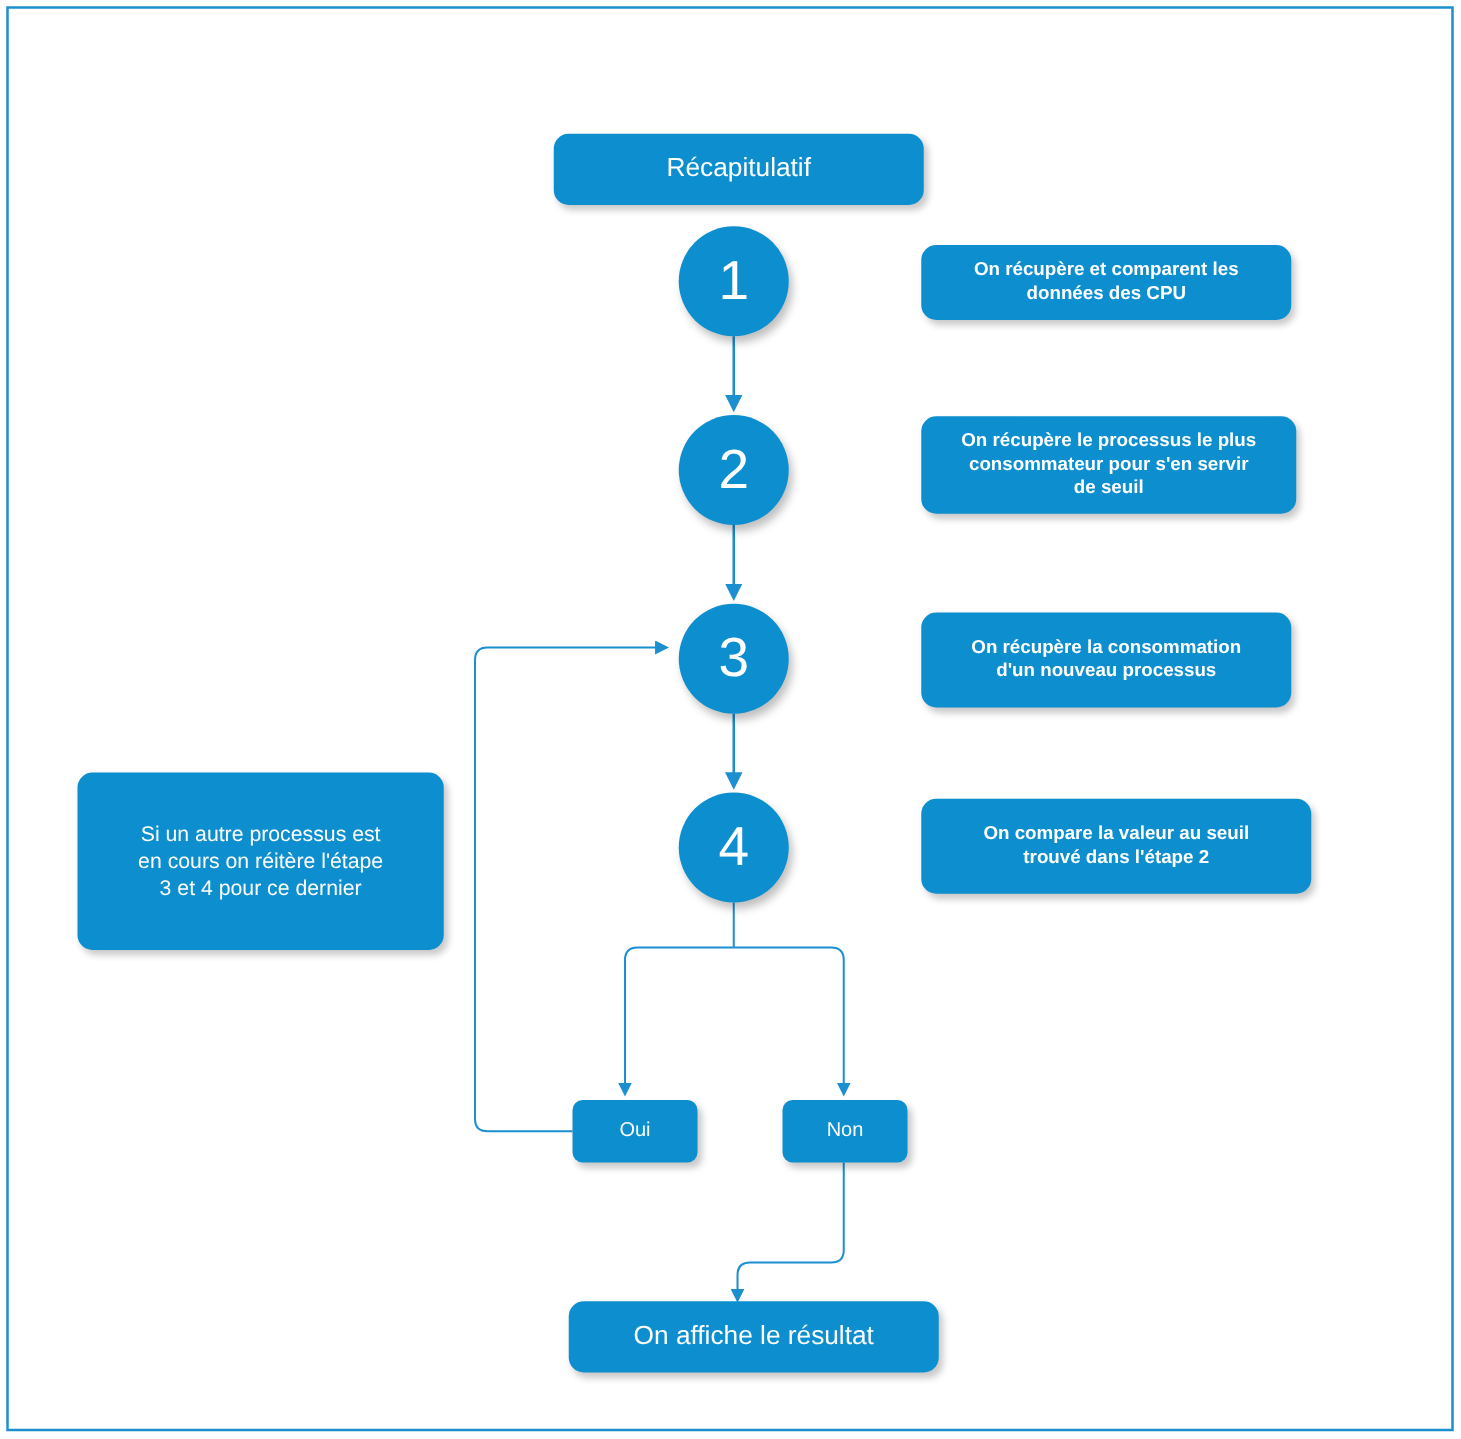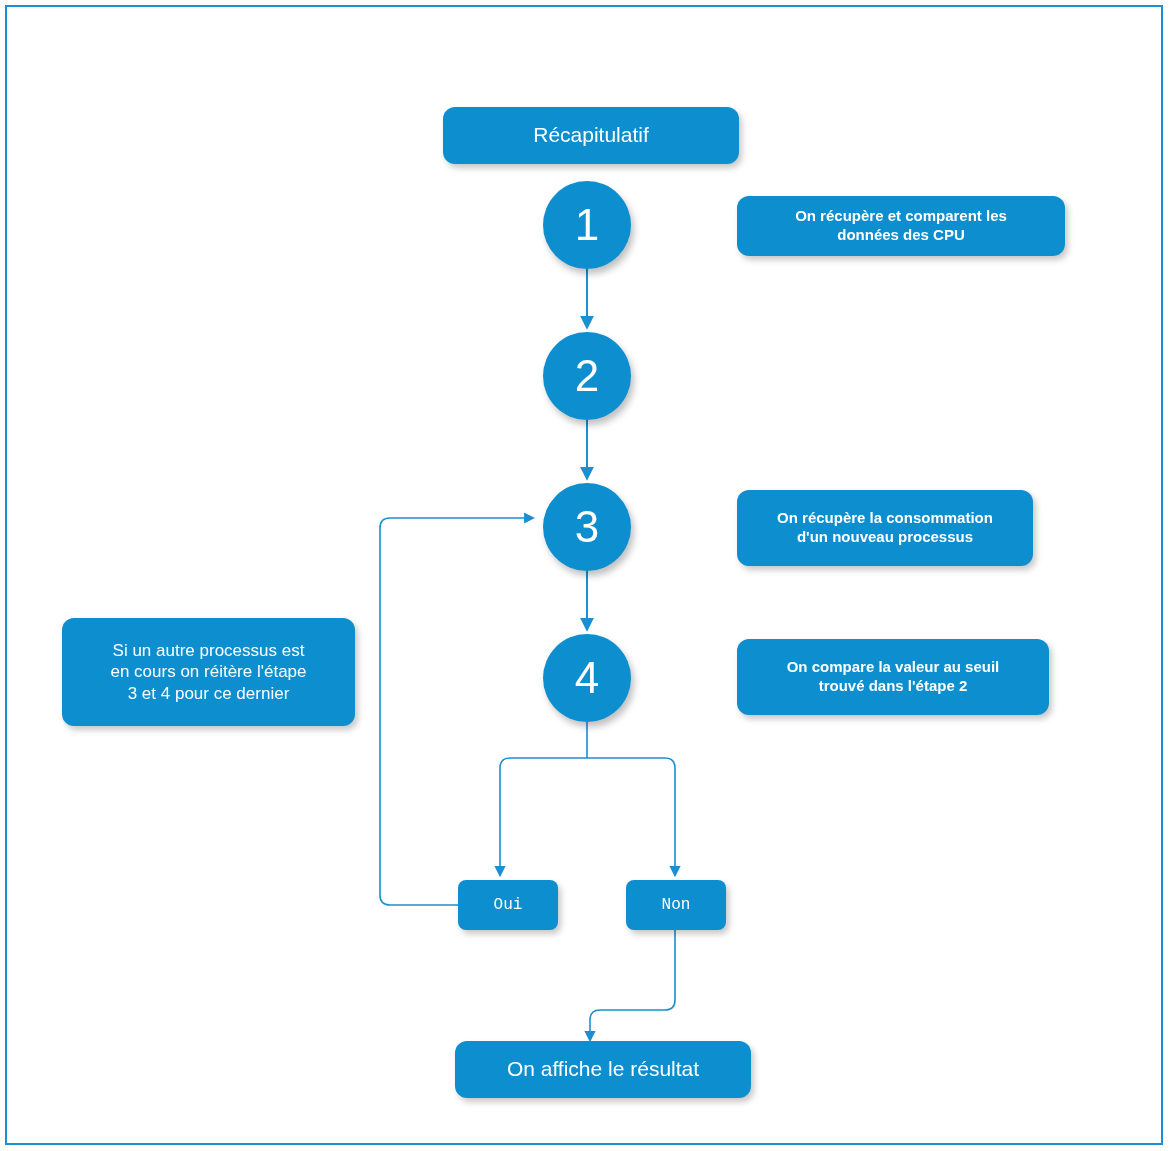--- a/index.html
+++ b/index.html
@@ -71,21 +71,20 @@
     border-radius: 12px;
   }
   .node.decision {
     font-size: 15px;
     font-weight: bold;
     border-radius: 12px;
   }
   .node.smallbranch {
     font-size: 16px;
     border-radius: 8px;
-    font-family: Liberation Mono, monospace;
   }
   .circle {
     position: absolute;
     box-sizing: border-box;
     width: 88px;
     height: 88px;
     border-radius: 50%;
     background: #0d8ecf;
     color: #ffffff;
     display: flex;
@@ -125,28 +124,31 @@
     <path d="M 675 930 L 675 1000 Q 675 1010 665 1010 L 600 1010 Q 590 1010 590 1020 L 590 1040" fill="none" stroke="#1b8fd0" stroke-width="1.6" marker-end="url(#arrow)"></path>
   </svg>
 
   <div class="node title" style="left:443px; top:62px; width:296px; height:57px;">Récapitulatif</div>
 
   <div class="circle" style="left:543px; top:181px;">1</div>
   <div class="circle" style="left:543px; top:332px;">2</div>
   <div class="circle" style="left:543px; top:483px;">3</div>
   <div class="circle" style="left:543px; top:634px;">4</div>
 
-  <div class="node info" style="left:737px; top:196px; width:328px; height:60px;">On récupère et comparent les
+  <div class="node info" style="left:737px; top:196px; width:296px; height:60px;">On récupère et comparent les
 données des CPU</div>
+  <div class="node info" style="left:737px; top:333px; width:300px; height:78px;">On récupère le processus le plus
+consommateur pour s'en servir
+de seuil</div>
   <div class="node info" style="left:737px; top:490px; width:296px; height:76px;">On récupère la consommation
 d'un nouveau processus</div>
   <div class="node info" style="left:737px; top:639px; width:312px; height:76px;">On compare la valeur au seuil
 trouvé dans l'étape 2</div>
 
-  <div class="node note" style="left:62px; top:618px; width:293px; height:108px;">Si un autre processus est
+  <div class="node note" style="left:62px; top:618px; width:293px; height:142px;">Si un autre processus est
 en cours on réitère l'étape
 3 et 4 pour ce dernier</div>
 
 
   <div class="node smallbranch" style="left:458px; top:880px; width:100px; height:50px;">Oui</div>
   <div class="node smallbranch" style="left:626px; top:880px; width:100px; height:50px;">Non</div>
 
   <div class="node result" style="left:443px; top:1041px; width:296px; height:57px;margin-left:12px;">On affiche le résultat</div>
 
 </div>

